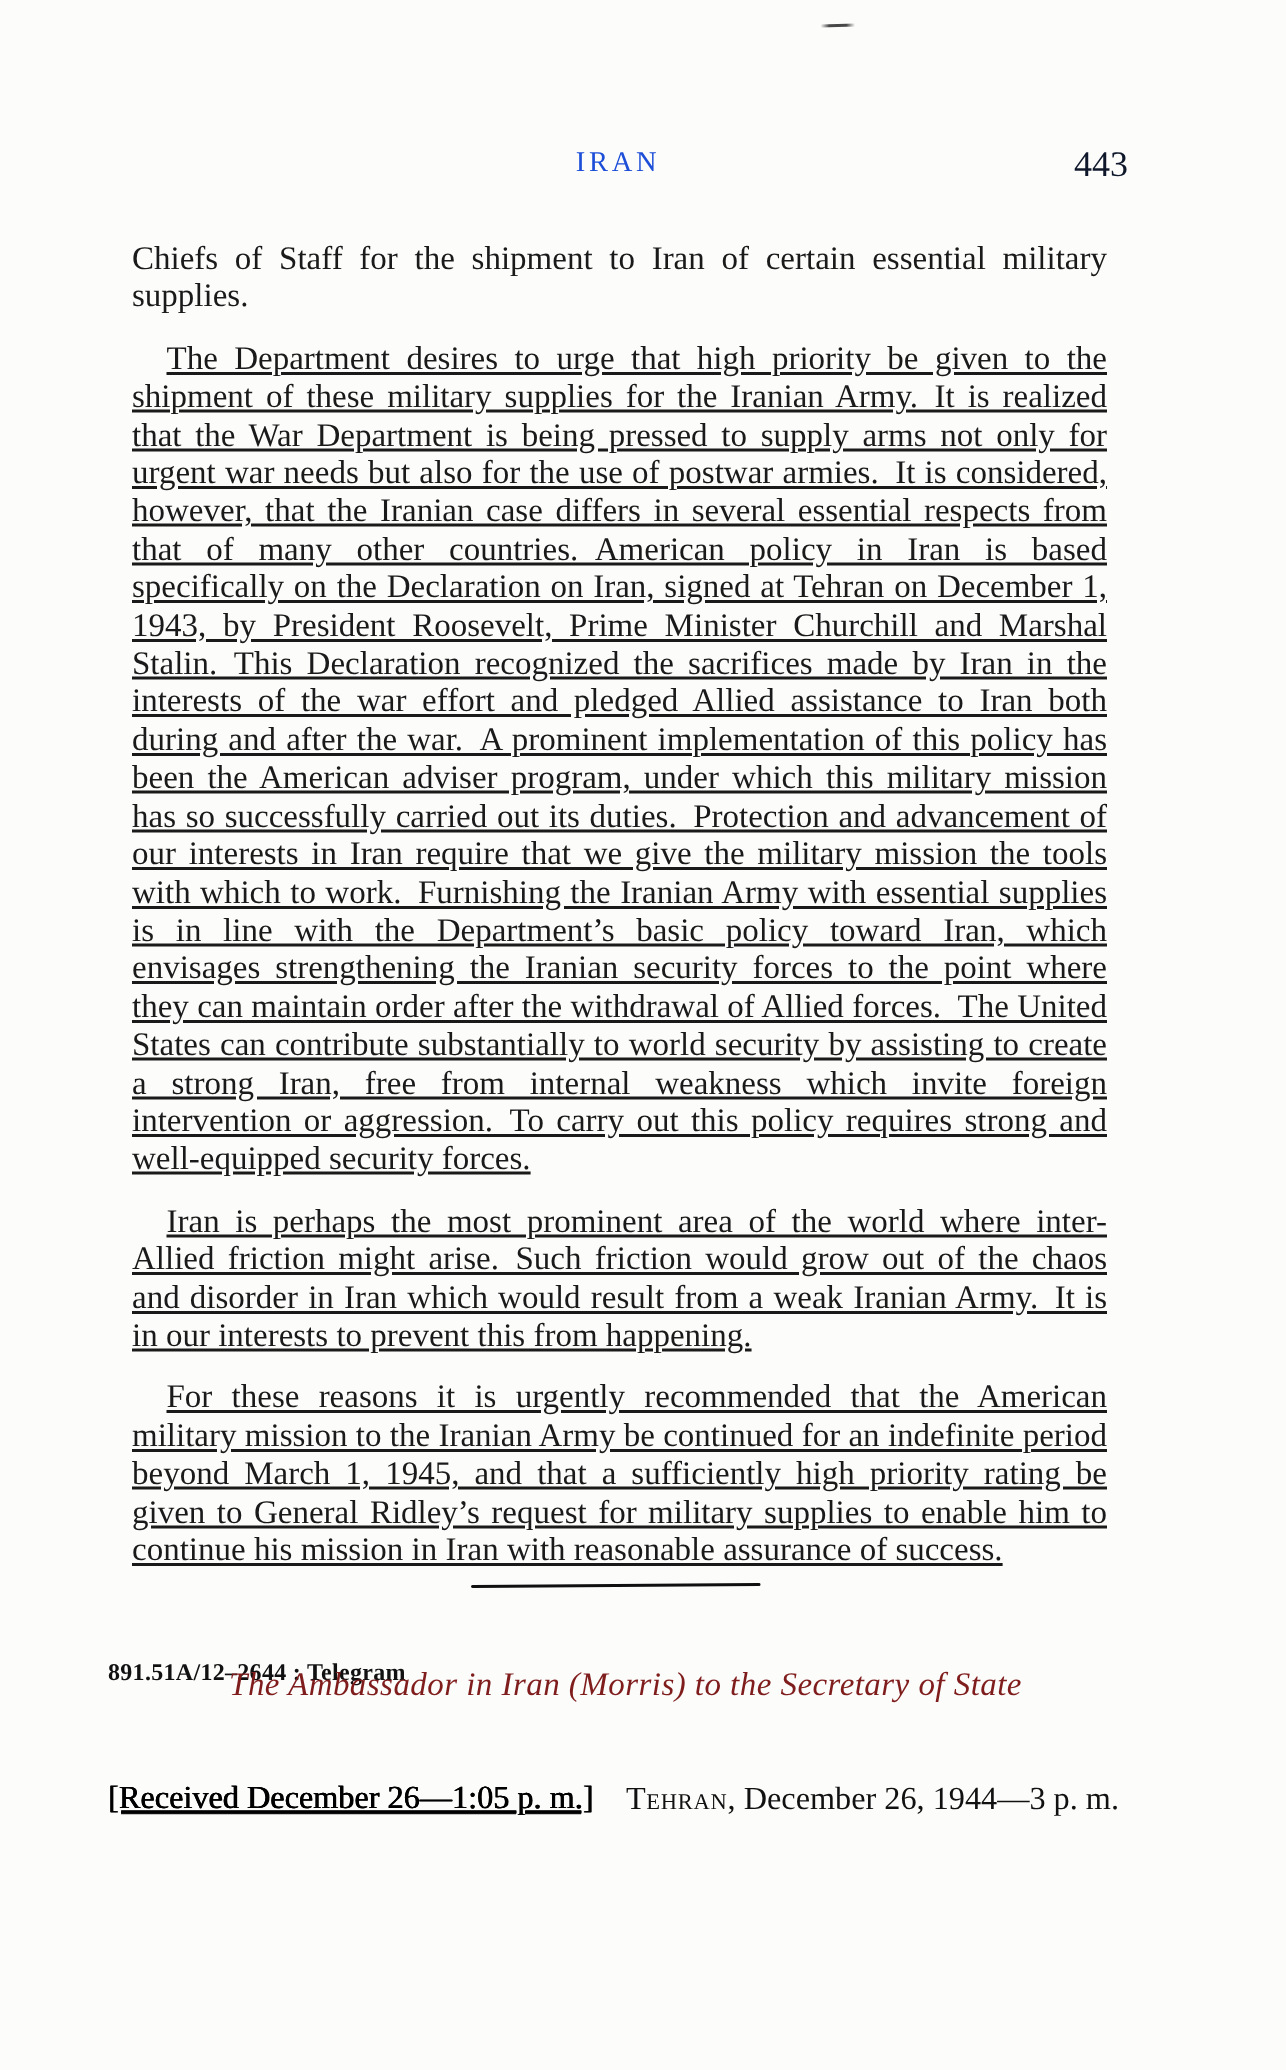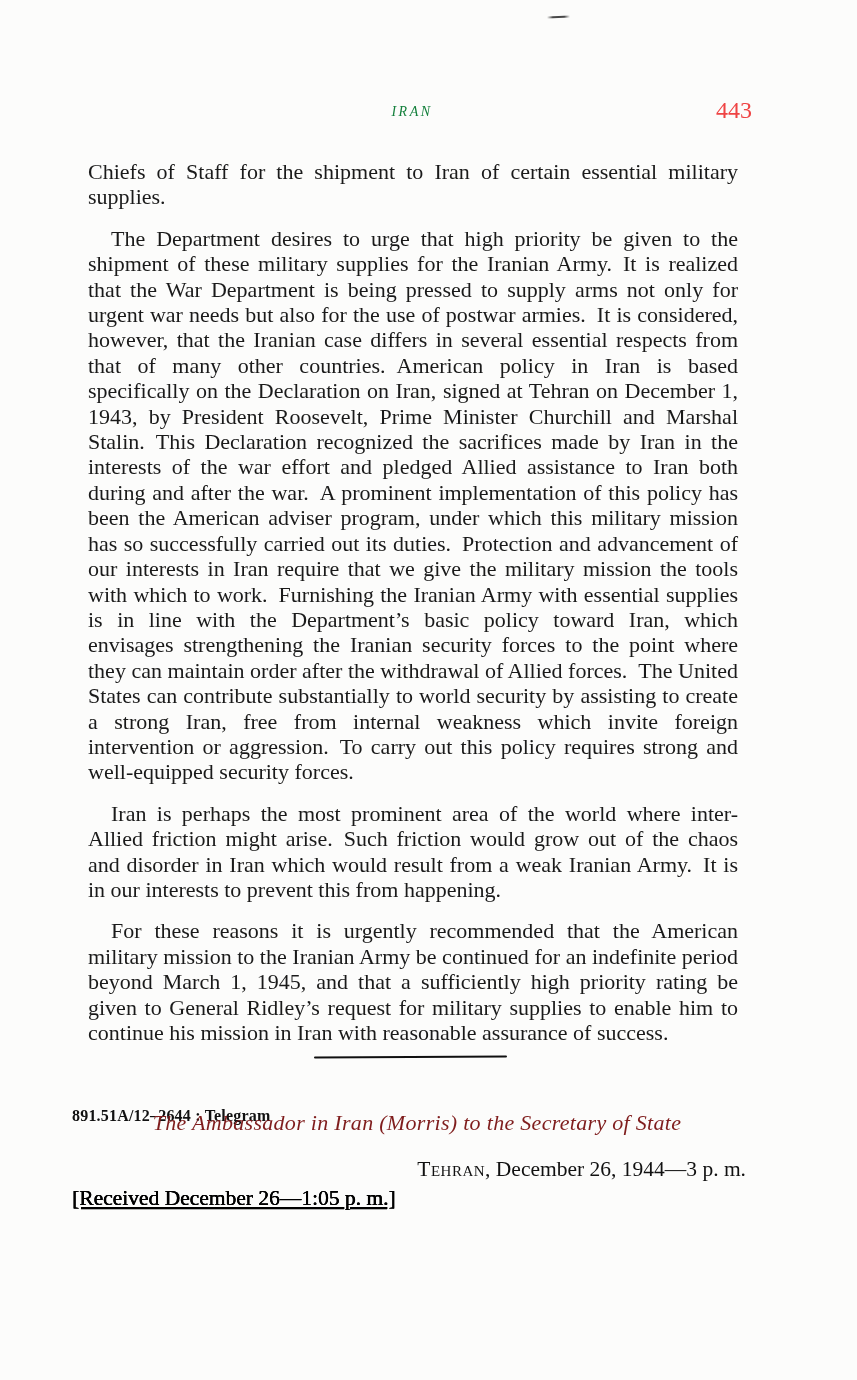--- a/index.html
+++ b/index.html
@@ -34,49 +34,49 @@
     left: 72px;
     top: 94px;
     width: 680px;
     height: 30px;
   }
   .section-title {
     position: absolute;
     left: 50%;
     transform: translateX(-50%);
     bottom: 4px;
-    font-size: 14px;
+    font-size: 19px;
     letter-spacing: 2.5px;
-    color: #15803d;
-    font-style: italic;
+    color: #1d4ed8;
   }
   .page-number {
     position: absolute;
     right: 0;
     bottom: 0;
     font-size: 24px;
-    color: #ef4444;
+    color: #0f172a;
   }
 
   
   .body-text {
     position: absolute;
     left: 72px;
     top: 143px;
     width: 682px;
     font-size: 22px;
     line-height: 25.4px;
     text-align: justify;
     hyphens: none;
   }
   .body-text p {
     margin: 16px;
   }
   .body-text p.indent {
     text-indent: 23px;
+    text-decoration: underline;
   }
 
   
   .section-divider {
     position: absolute;
     left: 314px;
     top: 1056px;
     width: 193px;
     height: 2.4px;
     background: #101010;
@@ -103,21 +103,21 @@
     text-align: center;
     font-style: italic;
     font-size: 22px;
     letter-spacing: 0.3px;
     color: #7f1d1d;
   }
 
   .dateline {
     position: absolute;
     left: 72px;
-    top: 1157px;
+    top: 1187px;
     width: 680px;
     text-align: right;
     padding-right: 6px;
     box-sizing: border-box;
     font-size: 21.5px;
     color: #111;
   }
   .dateline .place {
     font-variant: small-caps;
     letter-spacing: 0.5px;

